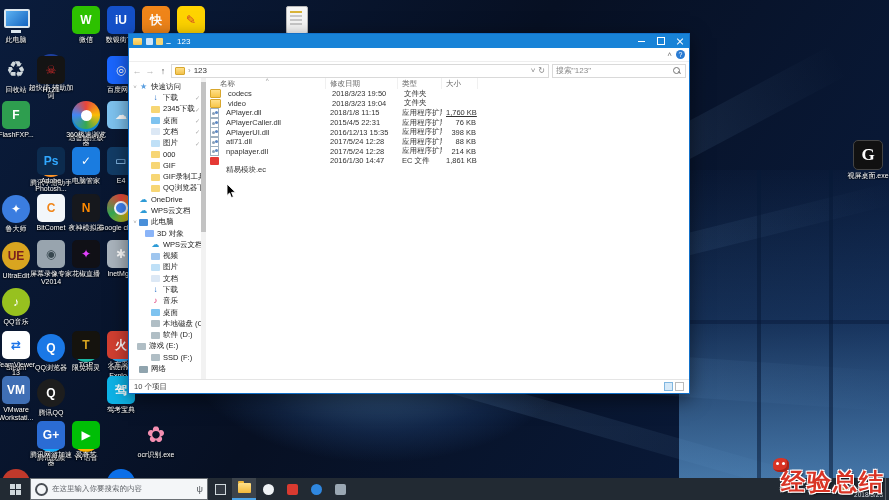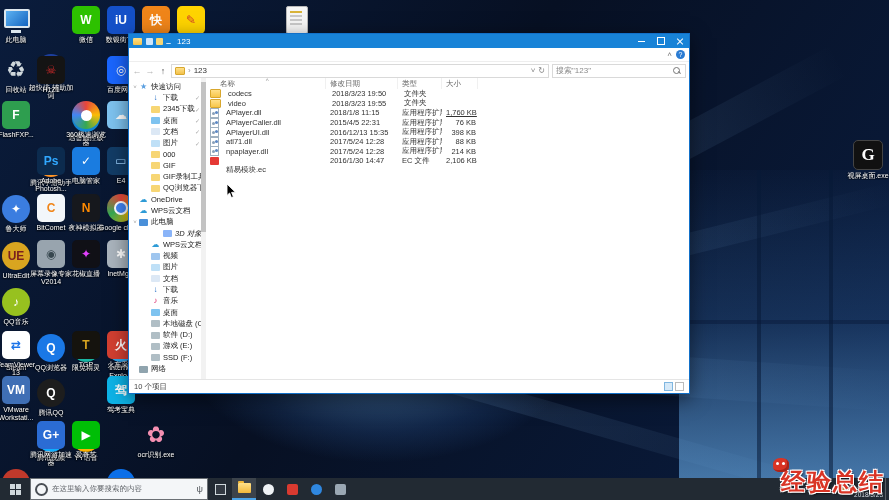--- a/index.html
+++ b/index.html
@@ -466,21 +466,21 @@
             <span class="nico" style="color: rgb(46, 155, 214);">☁</span>
             <span>WPS云文档</span>
           </div>
           <div class="nitem" style="padding-left: 2px;">
             <span class="ch">˅</span>
             <span class="nico">
               <span class="rect" style="background: rgb(74, 144, 217);"></span>
             </span>
             <span>此电脑</span>
           </div>
-          <div class="nitem" style="padding-left: 26px; font-style: italic;">
+          <div class="nitem" style="padding-left: 8px;">
             <span class="ch"></span>
             <span class="nico">
               <span class="rect" style="background: rgb(138, 180, 248);"></span>
             </span>
             <span>3D 对象</span>
           </div>
           <div class="nitem" style="padding-left: 14px;">
             <span class="ch"></span>
             <span class="nico" style="color: rgb(46, 155, 214);">☁</span>
             <span>WPS云文档</span>
@@ -530,21 +530,21 @@
             </span>
             <span>本地磁盘 (C:)</span>
           </div>
           <div class="nitem" style="padding-left: 14px;">
             <span class="ch"></span>
             <span class="nico">
               <span class="rect" style="background: rgb(176, 190, 197);"></span>
             </span>
             <span>软件 (D:)</span>
           </div>
-          <div class="nitem" style="padding-left: 14px;">
+          <div class="nitem" style="padding-left: 0;">
             <span class="ch"></span>
             <span class="nico">
               <span class="rect" style="background: rgb(176, 190, 197);"></span>
             </span>
             <span>游戏 (E:)</span>
           </div>
           <div class="nitem" style="padding-left: 14px;">
             <span class="ch"></span>
             <span class="nico">
               <span class="rect" style="background: rgb(176, 190, 197);"></span>
@@ -583,21 +583,21 @@
           <div class="frow">
             <span class="fic fic-folder"></span>
             <span class="fcell" style="width: 104px;">codecs</span>
             <span class="fcell" style="width: 72px;">2018/3/23 19:50</span>
             <span class="fcell" style="width: 44px;">文件夹</span>
             <span class="fcell num" style="width: 36px;"></span>
           </div>
           <div class="frow">
             <span class="fic fic-folder"></span>
             <span class="fcell" style="width: 104px;">video</span>
-            <span class="fcell" style="width: 72px;">2018/3/23 19:55</span>
+            <span class="fcell" style="width: 72px;">2018/3/23 19:04</span>
             <span class="fcell" style="width: 44px;">文件夹</span>
             <span class="fcell num" style="width: 36px;"></span>
           </div>
           <div class="frow">
             <span class="fic fic-dll"></span>
             <span class="fcell" style="width: 104px;">APlayer.dll</span>
             <span class="fcell" style="width: 72px;">2018/1/8 11:15</span>
             <span class="fcell" style="width: 44px;">应用程序扩展</span>
             <span class="fcell num" style="width: 36px; text-decoration: underline;">1,760 KB</span>
           </div>
@@ -627,21 +627,21 @@
             <span class="fcell" style="width: 104px;">npaplayer.dll</span>
             <span class="fcell" style="width: 72px;">2017/5/24 12:28</span>
             <span class="fcell" style="width: 44px;">应用程序扩展</span>
             <span class="fcell num" style="width: 36px;">214 KB</span>
           </div>
           <div class="frow">
             <span class="fic fic-ec"></span>
             <span class="fcell" style="width: 104px; margin-top: 18px;">精易模块.ec</span>
             <span class="fcell" style="width: 72px;">2016/1/30 14:47</span>
             <span class="fcell" style="width: 44px;">EC 文件</span>
-            <span class="fcell num" style="width: 36px;">2,106 KB</span>
+            <span class="fcell num" style="width: 36px;">1,861 KB</span>
           </div>
         </div>
     </div>
   </div>
   <div class="sbar">
     <span>10 个项目</span>
     <span class="sp"></span>
     <span class="vbtn on"></span>
     <span class="vbtn"></span>
   </div>

